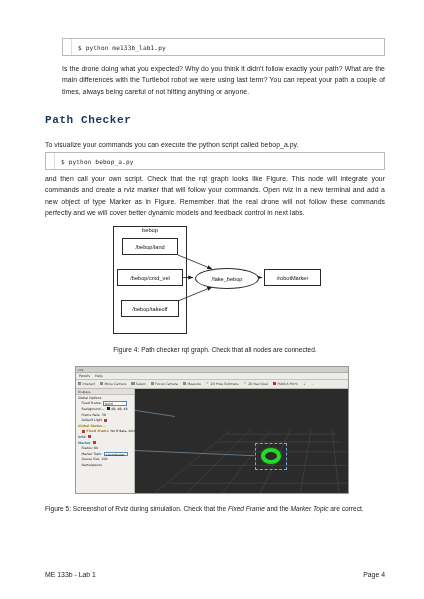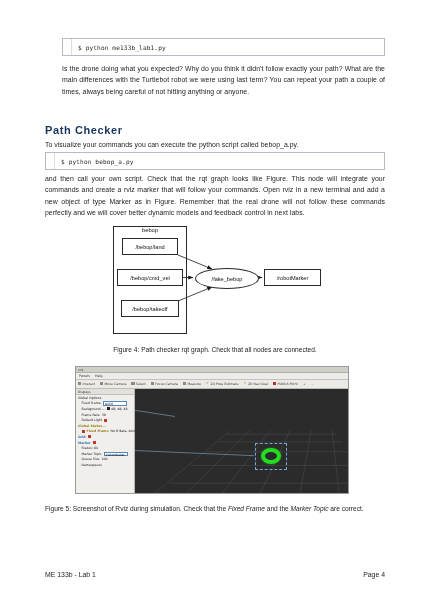--- a/index.html
+++ b/index.html
@@ -309,21 +309,21 @@
 
 <div class="page">
 
   <div class="code-block" style="top:38px;">
     <div class="code-gutter"></div>
     <div class="code-text">$ python me133b_lab1.py</div>
   </div>
 
   <div class="para" style="left:62px; top:63px; width:323px;">Is the drone doing what you expected? Why do you think it didn't follow exactly your path? What are the main differences with the Turtlebot robot we were using last term? You can repeat your path a couple of times, always being careful of not hitting anything or anyone.</div>
 
-  <div class="heading" style="left:45px; top:124px;">Path Checker</div>
+  <div class="heading" style="left:45px; top:114px;font-family:Liberation Mono, monospace;">Path Checker</div>
 
   <div class="para" style="left:45px; top:139px; width:340px; text-align:left;">To visualize your commands you can execute the python script called bebop_a.py.</div>
 
   <div class="code-block" style="left:45px; top:152px; width:340px;">
     <div class="code-gutter"></div>
     <div class="code-text">$ python bebop_a.py</div>
   </div>
 
   <div class="para" style="left:45px; top:173px; width:340px;">and then call your own script. Check that the rqt graph looks like Figure. This node will integrate your commands and create a rviz marker that will follow your commands. Open rviz in a new terminal and add a new object of type Marker as in Figure. Remember that the real drone will not follow these commands perfectly and we will cover better dynamic models and feedback control in next labs.</div>
 

